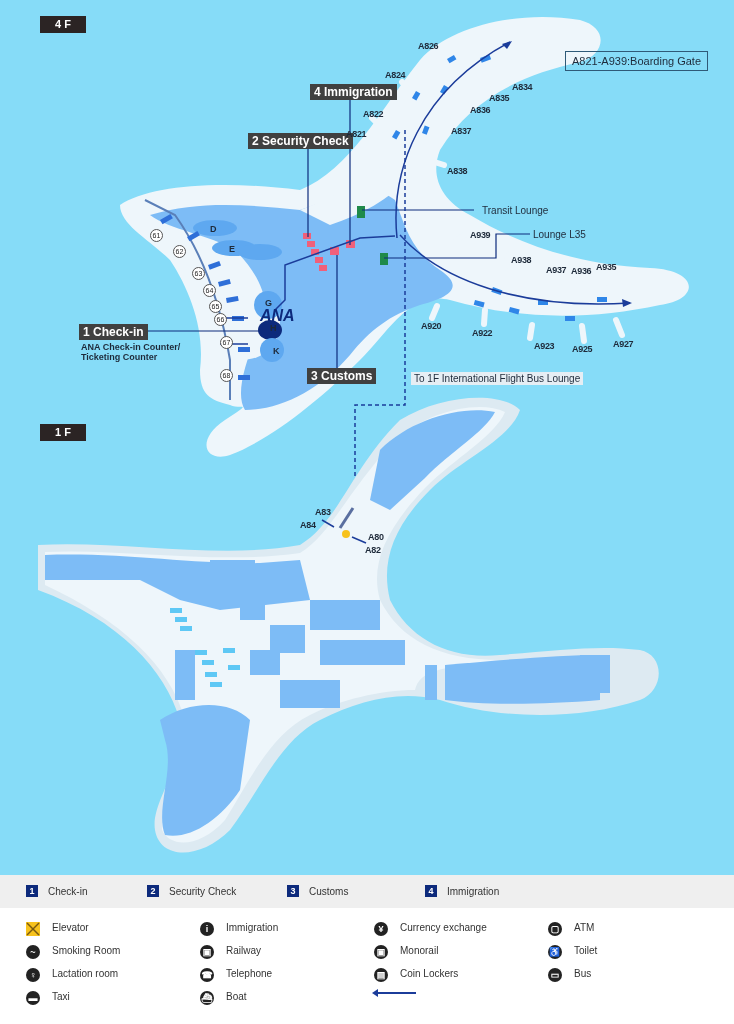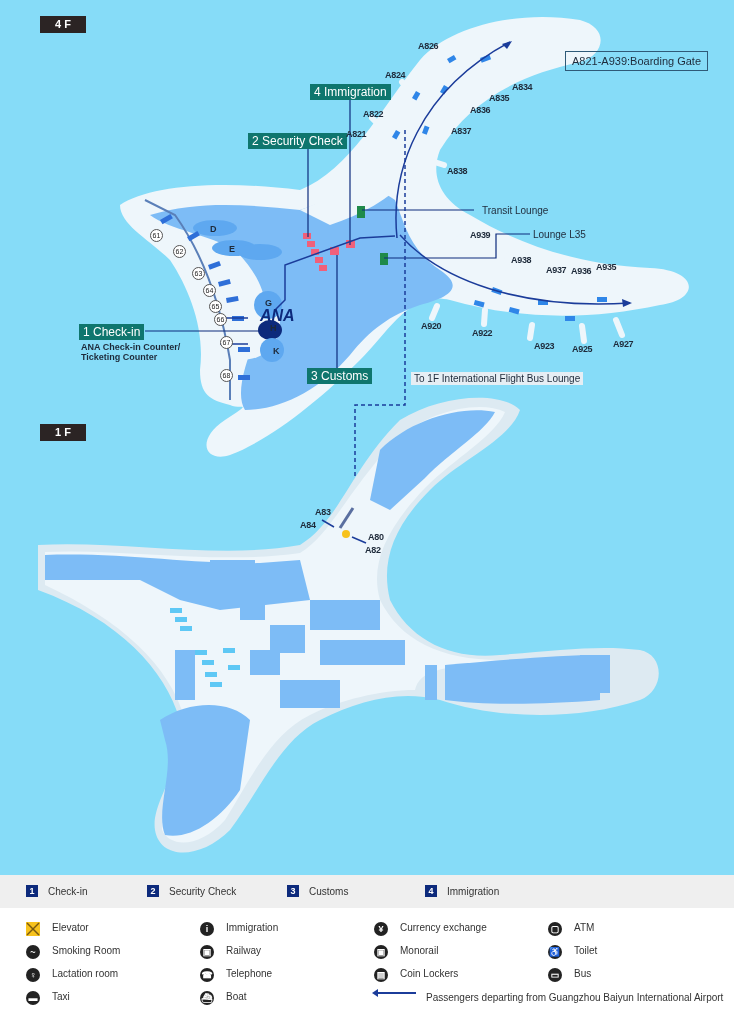--- a/index.html
+++ b/index.html
@@ -1,21 +1,21 @@
 <!DOCTYPE html>
 <html><head>
 <meta charset="utf-8">
 <style>
   html, body { margin:0; padding:0; }
   body { width:734px; height:1024px; position:relative; overflow:hidden; background:#86dcf8; font-family:"Liberation Sans", sans-serif; }
   .map { position:absolute; left:0; top:0; width:734px; height:875px; background:#86dcf8; }
   svg.mapsvg { position:absolute; left:0; top:0; }
   .floor-tag { position:absolute; background:#2b2424; color:#fff; font-weight:bold; font-size:11px; text-align:center; line-height:17px; width:46px; height:17px; }
   .lbl { position:absolute; font-size:9px; font-weight:bold; color:#1e2a3a; white-space:nowrap; letter-spacing:-0.3px; }
-  .step { position:absolute; background:#0f766e; color:#fff; font-weight:normal; font-size:12px; line-height:16px; padding:0 4px; white-space:nowrap; }
+  .step { position:absolute; background:#404040; color:#fff; font-weight:bold; font-size:12px; line-height:16px; padding:0 4px; white-space:nowrap; }
   .plain { position:absolute; font-size:10px; color:#1e2a3a; white-space:nowrap; }
   .boxnote { position:absolute; border:1px solid #2f5a78; font-size:11px; color:#1e2a3a; padding:3px 6px; line-height:12px; white-space:nowrap; }
   .bus-note { position:absolute; background:#e6eef4; font-size:10px; color:#1e2a3a; padding:1px 3px; white-space:nowrap; }
   .ent { position:absolute; width:11px; height:11px; border-radius:50%; background:#fff; border:1px solid #555; font-size:7px; text-align:center; line-height:11px; color:#222; }
   .legend-head { position:absolute; left:0; top:875px; width:734px; height:33px; background:#efefef; }
   .legend-body { position:absolute; left:0; top:908px; width:734px; height:116px; background:#fff; }
   .lg-step { position:absolute; top:885px; display:flex; align-items:center; font-size:10px; color:#333; }
   .lg-num { width:12px; height:12px; background:#0d2a7c; color:#fff; font-size:9px; text-align:center; line-height:12px; margin-right:10px; font-weight:bold; }
   .lg-item { position:absolute; display:flex; align-items:flex-start; font-size:10px; color:#333; }
   .lg-icon { width:14px; height:14px; border-radius:50%; background:#222; margin-right:12px; position:relative; color:#fff; font-size:9px; font-weight:bold; text-align:center; line-height:14px; }
@@ -296,21 +296,20 @@
 <div class="lg-item" style="left:374px;top:945px;">
     <span class="lg-icon">▣</span>
     <span>Monorail</span>
   </div>
 <div class="lg-item" style="left:374px;top:968px;">
     <span class="lg-icon">▤</span>
     <span>Coin Lockers</span>
   </div>
 <div class="lg-item" style="left:376px;top:992px;">
     <span class="lg-arrow"></span>
-    <span>Passengers departing from Guangzhou Baiyun International Airport</span>
   </div>
 
 <div class="lg-item" style="left:548px;top:922px;">
     <span class="lg-icon">▢</span>
     <span>ATM</span>
   </div>
 <div class="lg-item" style="left:548px;top:945px;">
     <span class="lg-icon">♿</span>
     <span>Toilet</span>
   </div>

